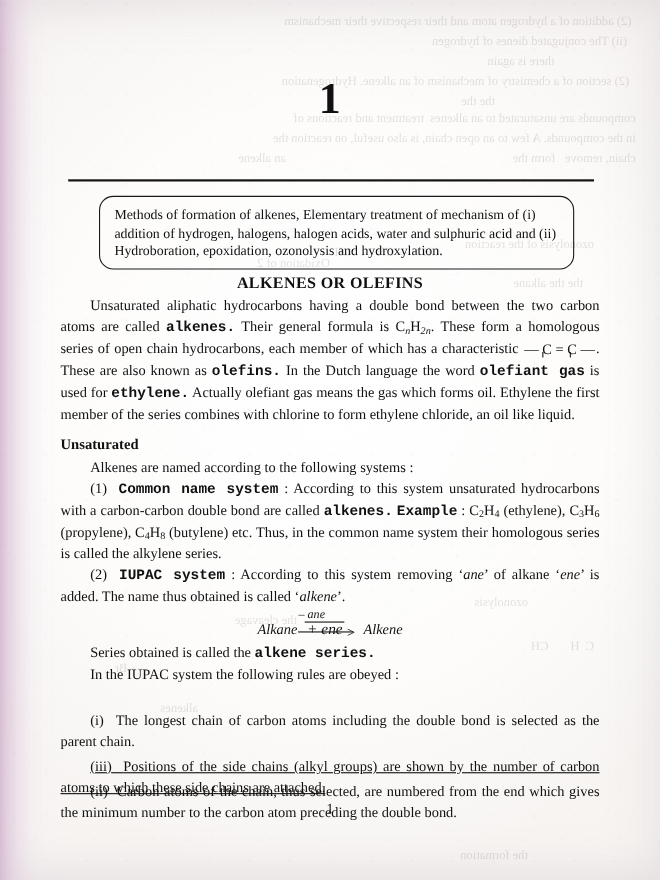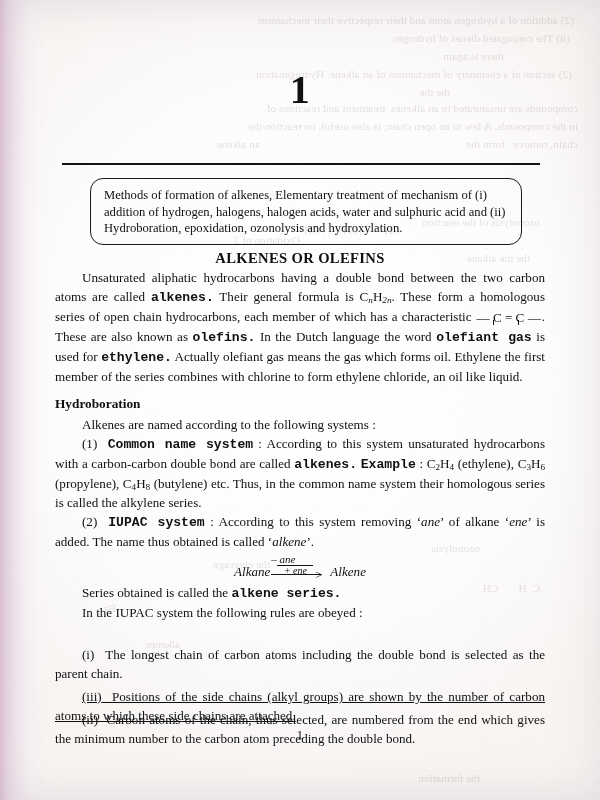--- a/index.html
+++ b/index.html
@@ -114,21 +114,21 @@
     display:inline-block;position:absolute;width:0;height:5px;
     border-left:1.1px solid #141414;top:12px;
   }
   .cc .b1{left:16.5px;}
   .cc .b2{left:41.5px;}
 
   
   .eqarrow{display:inline-block;position:relative;vertical-align:middle;width:58px;height:20px;margin:0 1px;}
   .eqarrow .fbar{position:absolute;left:6px;top:1.5px;width:36px;border-top:1px solid #141414;}
   .eqarrow .num{position:absolute;left:0;top:-10px;width:48px;text-align:left;font-size:11px;font-style:italic;}
-  .eqarrow .den{position:absolute;left:0;top:2px;width:48px;text-align:center;font-size:10px;font-style:italic;}
+  .eqarrow .den{position:absolute;left:0;top:2px;width:48px;text-align:center;font-size:14px;font-style:italic;}
   .eqarrow .shaft{position:absolute;left:0;top:10.5px;width:50px;border-top:1.15px solid #141414;}
   .eqarrow .head{position:absolute;left:44px;top:4.5px;font-size:13px;line-height:13px;}
 
   .pagenum{
     position:absolute;top:728px;left:0;width:600px;text-align:center;
     font-size:12.6px;
   }
 </style>
 </head>
 <body>
@@ -167,21 +167,21 @@
     <span>of hydrogen, halogens, halogen acids, water and sulphuric acid and (ii) Hydroboration,</span>
     <span>epoxidation, ozonolysis and hydroxylation.</span>
   </div>
 
   <div class="sechead">ALKENES OR OLEFINS</div>
 
   <div class="body p1">
     <span class="ind"></span><span>Unsaturated aliphatic hydrocarbons having a double bond between the two carbon atoms are called </span><b>alkenes.</b><span> Their general formula is C</span><i><sub>n</sub></i><span>H</span><i><sub>2n</sub></i><span>. These form a homologous series of open chain hydrocarbons, each member of which has a characteristic </span><span class="cc"><span>—</span> <span>C</span> <span>=</span> <span>C</span> <span>—</span><span class="bondv b1"></span><span class="bondv b2"></span></span><span>. These are also known as </span><b>olefins.</b><span> In the Dutch language the word </span><b>olefiant gas</b><span> is used for </span><b>ethylene.</b><span> Actually olefiant gas means the gas which forms oil. Ethylene the first member of the series combines with chlorine to form ethylene chloride, an oil like liquid.</span>
   </div>
 
-  <div class="nom">Hydroboration</div>
+  <div class="nom">Unsaturated</div>
 
   <div class="body p3" style="top:415px;">
     <span class="ind"></span><span>Alkenes are named according to the following systems :</span>
   </div>
 
   <div class="body p4">
     <span class="ind"></span><span>(1)</span>&nbsp;&nbsp;<b>Common name system</b><span> : According to this system unsaturated hydrocarbons with a carbon-carbon double bond are called </span><b>alkenes.</b> <b>Example</b><span> : C</span><sub>2</sub><span>H</span><sub>4</sub><span> (ethylene), C</span><sub>3</sub><span>H</span><sub>6</sub><span> (propylene), C</span><sub>4</sub><span>H</span><sub>8</sub><span> (butylene) etc. Thus, in the common name system their homologous series is called the alkylene series.</span>
   </div>
 
   <div class="body p5">

